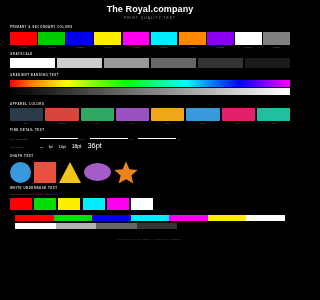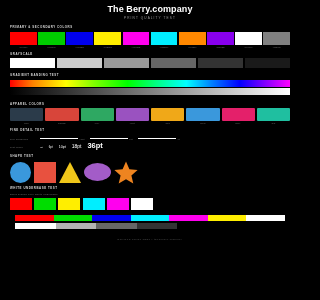--- a/index.html
+++ b/index.html
@@ -184,21 +184,21 @@
     flex: 1 1 auto;
   }
   .type-sample {
     color: #ffffff;
     line-height: 8px;
   }
   .t1 { font-size: 2px; }
   .t2 { font-size: 2.8px; }
   .t3 { font-size: 3.6px; }
   .t4 { font-size: 5px; }
-  .t5 { font-size: 7.4px; font-weight: bold; }
+  .t5 { font-size: 7.4px; font-weight: normal; }
 
   
   .shape-row {
     display: flex;
     align-items: center;
     gap: 3px;
     height: 24px;
   }
   .shape {
     flex: 0 0 auto;
@@ -261,21 +261,21 @@
   .sp3 { height: 3px; }
   .sp4 { height: 4px; }
   .sp5 { height: 5px; }
 </style>
 </head>
 <body>
 
 <div class="page">
 
   <div class="header">
-    <div class="brand-title">The Berry.company</div>
+    <div class="brand-title">The Royal.company</div>
     <div class="brand-subtitle">PRINT QUALITY TEST</div>
   </div>
 
   <div class="sp4"></div>
 
   <div class="section">
     <div class="section-label">PRIMARY &amp; SECONDARY COLORS</div>
     <div class="swatch-row">
       <div class="swatch-cell">
         <div class="swatch-chip" style="background: rgb(255, 0, 0);"></div>

